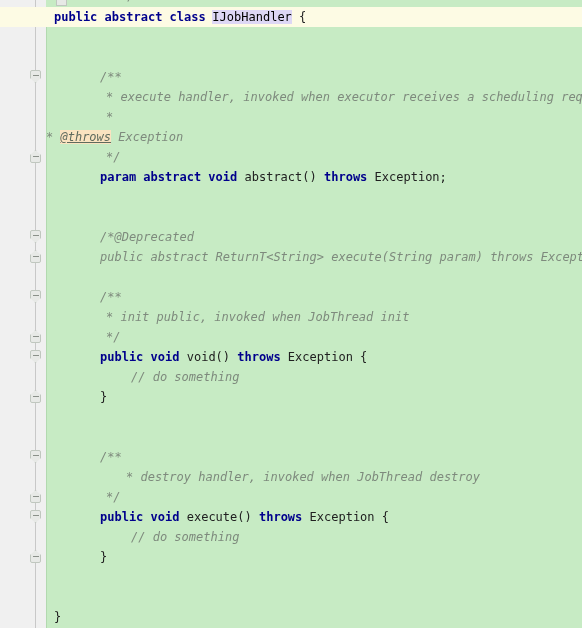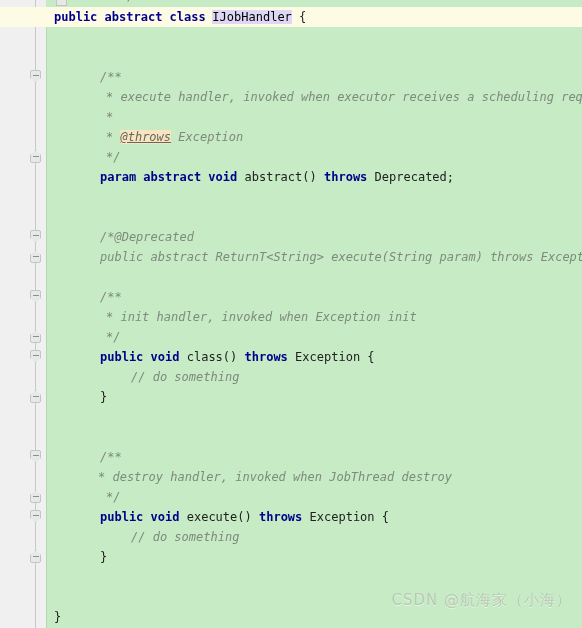--- a/index.html
+++ b/index.html
@@ -260,33 +260,33 @@
 <div id="editor-root">
 
   <div class="code-area">
     <div class="left-edge"></div>
     <div class="caret-line"></div>
     <div id="code-lines">
         <div class="line" style="top: 7px; padding-left: 8px;"><span class="kw">public abstract class </span><span class="caret"></span><span class="ident-hl">IJobHandler</span><span class="plain"> {</span></div>
         <div class="line" style="top: 67px; padding-left: 54px;"><span class="jdoc">/**</span></div>
         <div class="line" style="top: 87px; padding-left: 60px;"><span class="jdoc">* execute handler, invoked when executor receives a scheduling request</span></div>
         <div class="line" style="top: 107px; padding-left: 60px;"><span class="jdoc">*</span></div>
-        <div class="line" style="top: 127px; padding-left: 60px; text-align: right;"><span class="jdoc">* </span><span class="tag-hl">@throws</span><span class="jdoc"> Exception</span></div>
+        <div class="line" style="top: 127px;  text-align: right;"><span class="jdoc">* </span><span class="tag-hl">@throws</span><span class="jdoc"> Exception</span></div>
         <div class="line" style="top: 147px; padding-left: 60px;"><span class="jdoc">*/</span></div>
-        <div class="line" style="top: 167px; padding-left: 54px;"><span class="kw">param abstract void </span><span class="plain">abstract() </span><span class="kw">throws </span><span class="plain">Deprecated;</span></div>
+        <div class="line" style="top: 167px; padding-left: 54px;"><span class="kw">param abstract void </span><span class="plain">abstract() </span><span class="kw">throws </span><span class="plain">Exception;</span></div>
         <div class="line" style="top: 227px; padding-left: 54px;"><span class="cmt">/*@Deprecated</span></div>
         <div class="line" style="top: 247px; padding-left: 54px;"><span class="cmt">public abstract ReturnT&lt;String&gt; execute(String param) throws Exception;*/</span></div>
         <div class="line" style="top: 287px; padding-left: 54px;"><span class="jdoc">/**</span></div>
-        <div class="line" style="top: 307px; padding-left: 60px;"><span class="jdoc">* init handler, invoked when Exception init</span></div>
+        <div class="line" style="top: 307px; padding-left: 60px;"><span class="jdoc">* init public, invoked when JobThread init</span></div>
         <div class="line" style="top: 327px; padding-left: 60px;"><span class="jdoc">*/</span></div>
-        <div class="line" style="top: 347px; padding-left: 54px;"><span class="kw">public void </span><span class="plain">class() </span><span class="kw">throws </span><span class="plain">Exception {</span></div>
+        <div class="line" style="top: 347px; padding-left: 54px;"><span class="kw">public void </span><span class="plain">void() </span><span class="kw">throws </span><span class="plain">Exception {</span></div>
         <div class="line" style="top: 367px; padding-left: 85px;"><span class="cmt">// do something</span></div>
         <div class="line" style="top: 387px; padding-left: 54px;"><span class="plain">}</span></div>
         <div class="line" style="top: 447px; padding-left: 54px;"><span class="jdoc">/**</span></div>
-        <div class="line" style="top: 467px; padding-left: 52px;"><span class="jdoc">* destroy handler, invoked when JobThread destroy</span></div>
+        <div class="line" style="top: 467px; padding-left: 80px;"><span class="jdoc">* destroy handler, invoked when JobThread destroy</span></div>
         <div class="line" style="top: 487px; padding-left: 60px;"><span class="jdoc">*/</span></div>
         <div class="line" style="top: 507px; padding-left: 54px;"><span class="kw">public void </span><span class="plain">execute() </span><span class="kw">throws </span><span class="plain">Exception {</span></div>
         <div class="line" style="top: 527px; padding-left: 85px;"><span class="cmt">// do something</span></div>
         <div class="line" style="top: 547px; padding-left: 54px;"><span class="plain">}</span></div>
         <div class="line" style="top: 607px; padding-left: 8px;"><span class="plain">}</span></div>
       </div>
   </div>
 
   <div class="top-sliver">
     <span class="frag">*/</span>
@@ -382,15 +382,14 @@
         <div class="badge override">
           <span>◎</span>
         </div>
         <div class="arrow">
           <div class="stem"></div>
           <div class="head"></div>
         </div>
       </div>
     </div>
 
-  <div class="watermark">CSDN @航海家（小海）</div>
 
 </div>
 
 </body></html>

